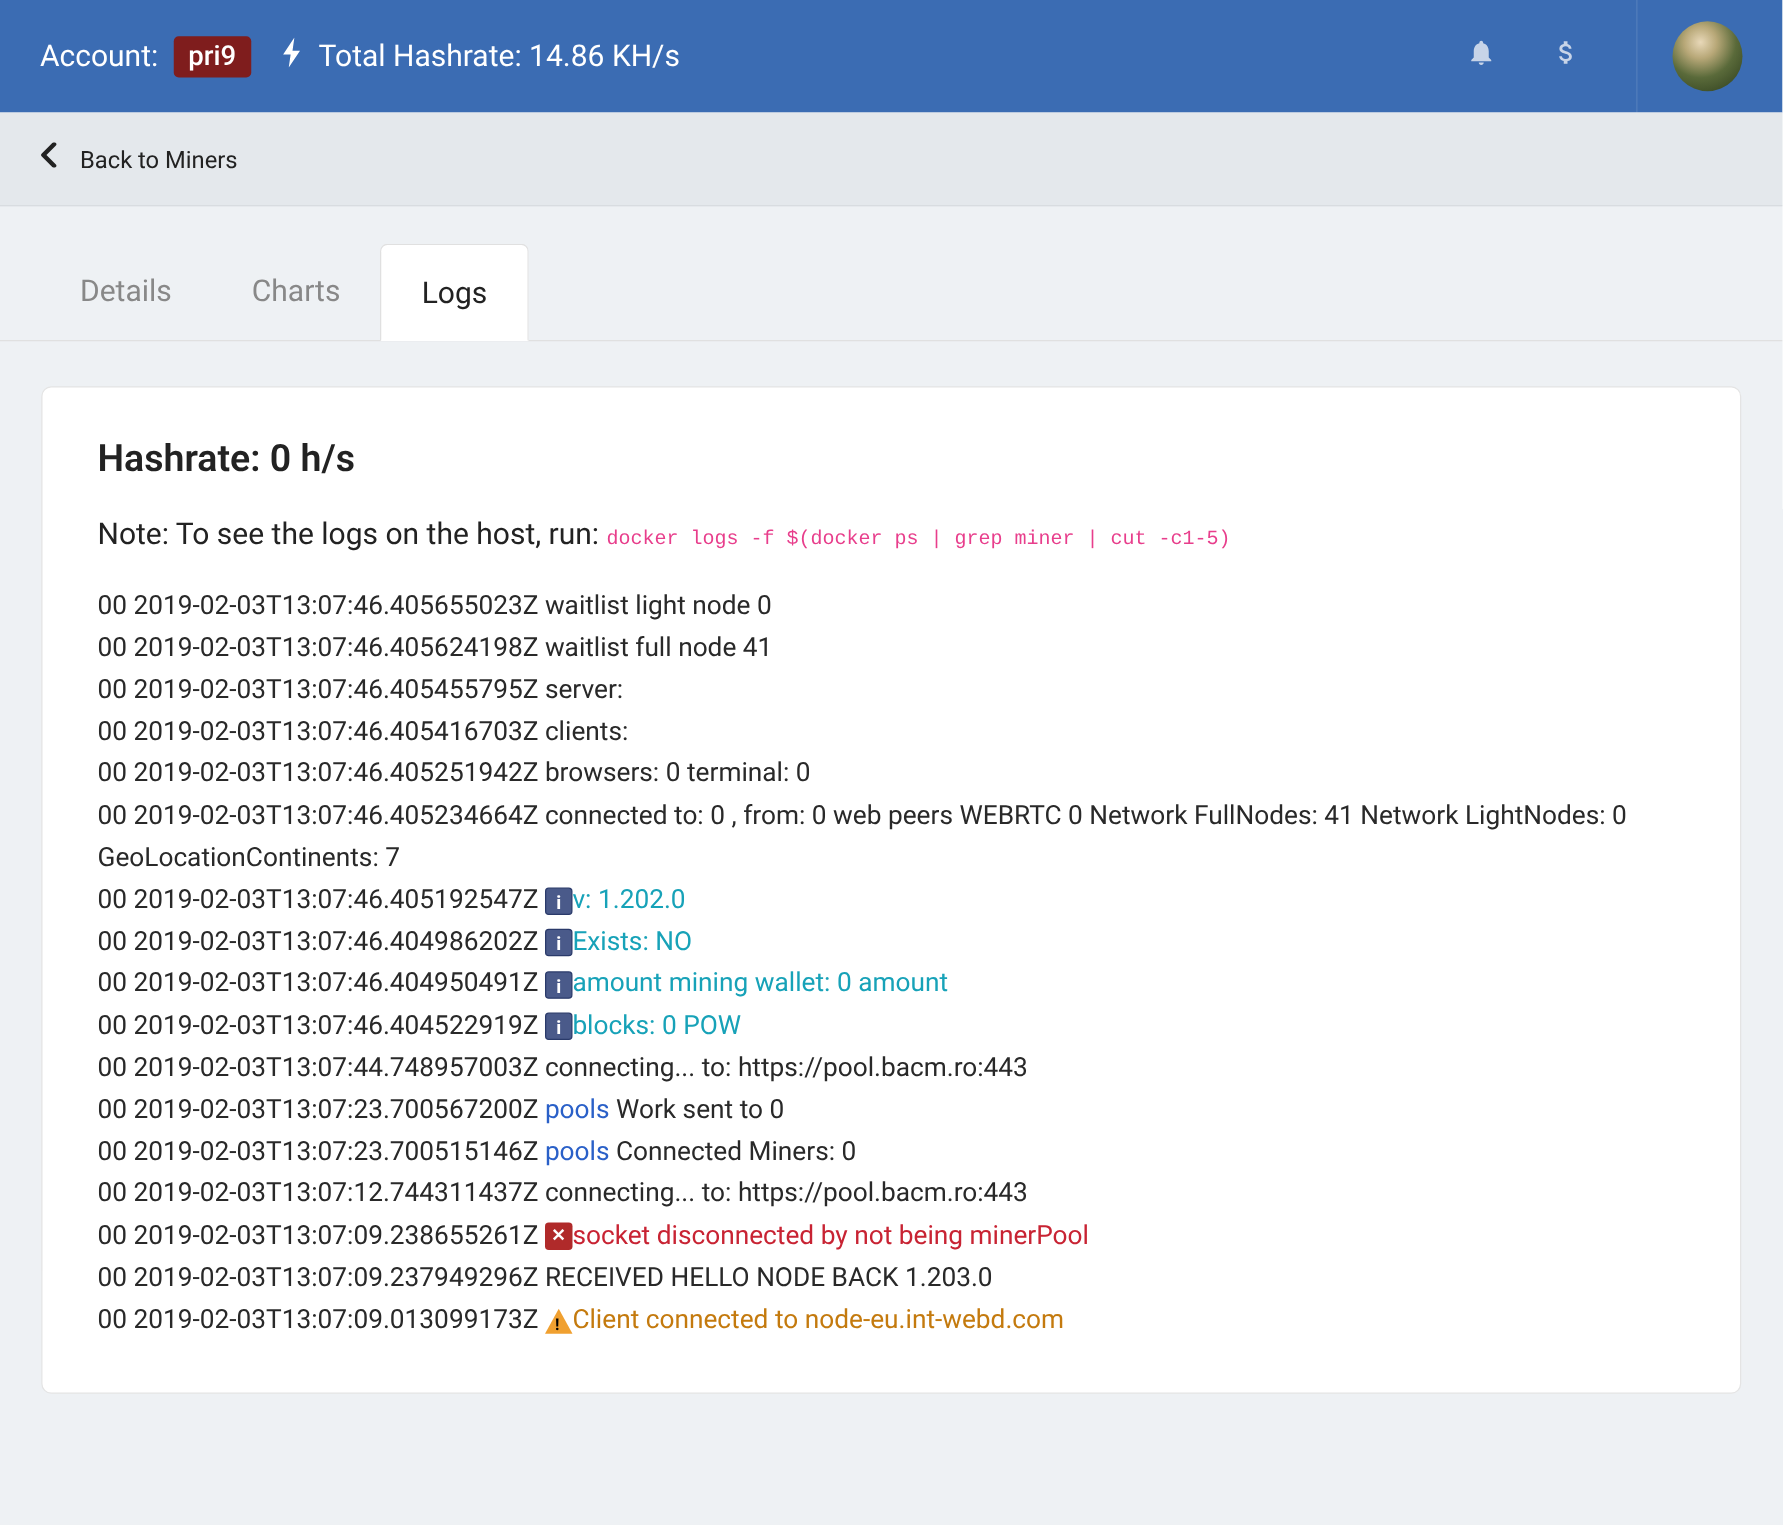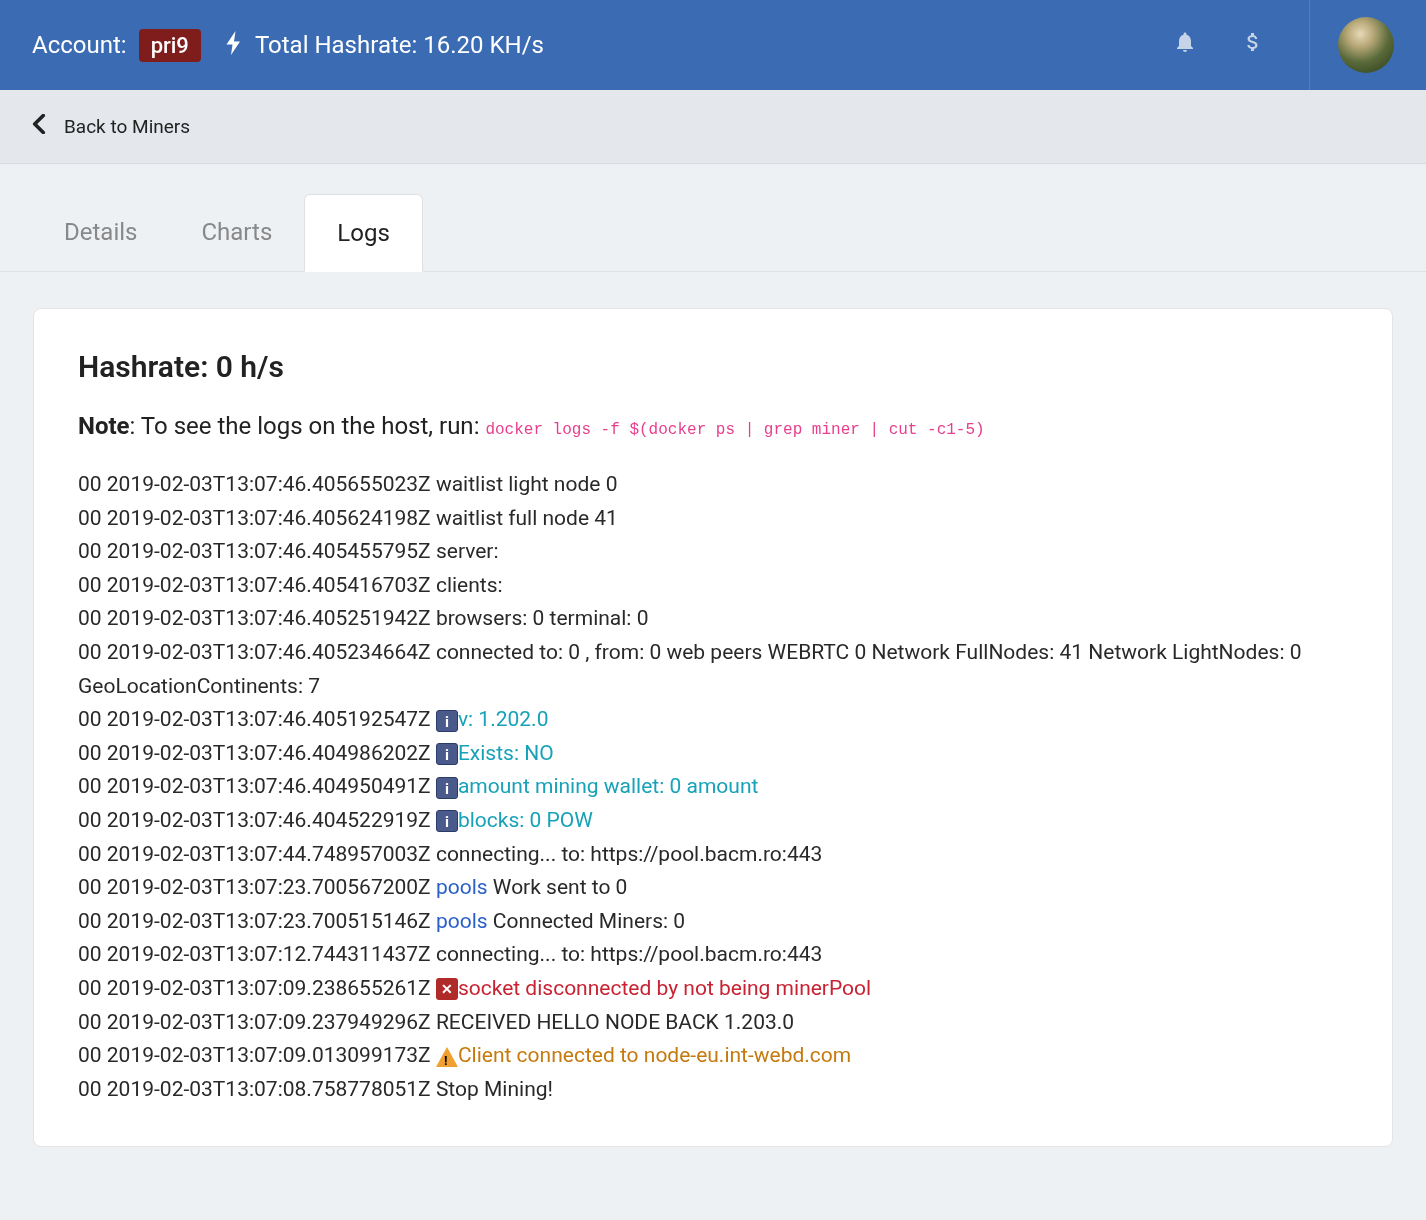--- a/index.html
+++ b/index.html
@@ -122,21 +122,21 @@
       font-weight: 600;
       color: #222;
       margin-bottom: 28px;
     }
     .note-line {
       font-size: 24px;
       margin-bottom: 28px;
       color: #222;
     }
     .note-label {
-      font-weight: 700;
+      font-weight: 400;
     }
     .code-inline {
       font-family: "SFMono-Regular", Consolas, "Liberation Mono", Menlo, monospace;
       color: #e83e8c;
       font-size: 16px;
     }
     .log-lines {
       font-size: 21px;
       line-height: 1.6;
       color: #292929;
@@ -200,21 +200,21 @@
 
 <div class="header">
   <div class="header-left">
     <span class="account-label">Account:</span>
     <span class="badge">pri9</span>
     <span class="bolt-icon">
       <svg width="18" height="24" viewBox="0 0 10 16" fill="currentColor">
           <path d="M6 0L0 9h4l-1 7 6-9H5l1-7z"></path>
         </svg>
     </span>
-    <span class="hashrate-label">Total Hashrate: 16.20 KH/s</span>
+    <span class="hashrate-label">Total Hashrate: 14.86 KH/s</span>
   </div>
   <div class="header-right">
     <span class="icon-btn">
       <svg width="24" height="24" viewBox="0 0 24 24" fill="currentColor">
           <path d="M12 22c1.1 0 2-.9 2-2h-4c0 1.1.9 2 2 2zm6-6v-5c0-3.07-1.63-5.64-4.5-6.32V4c0-.83-.67-1.5-1.5-1.5s-1.5.67-1.5 1.5v.68C7.64 5.36 6 7.92 6 11v5l-2 2v1h16v-1l-2-2z"></path>
         </svg>
     </span>
     <span class="icon-btn">
       <svg width="24" height="24" viewBox="0 0 24 24" fill="currentColor">
           <path d="M11.8 10.9c-2.27-.59-3-1.2-3-2.15 0-1.09 1.01-1.85 2.7-1.85 1.78 0 2.44.85 2.5 2.1h2.21c-.07-1.72-1.12-3.3-3.21-3.81V3h-3v2.16c-1.94.42-3.5 1.68-3.5 3.61 0 2.31 1.91 3.46 4.7 4.13 2.5.6 3 1.48 3 2.41 0 .69-.49 1.79-2.7 1.79-2.06 0-2.87-.92-2.98-2.1H6.32c.12 2.19 1.76 3.42 3.68 3.83V21h3v-2.15c1.95-.37 3.5-1.5 3.5-3.55 0-2.84-2.43-3.81-4.7-4.4z"></path>
@@ -259,15 +259,14 @@
       <div class="log-line"><span>00 2019-02-03T13:07:46.404986202Z </span><span class="info-badge">i</span><span class="teal">Exists: NO</span></div>
       <div class="log-line"><span>00 2019-02-03T13:07:46.404950491Z </span><span class="info-badge">i</span><span class="teal">amount mining wallet: 0 amount</span></div>
       <div class="log-line"><span>00 2019-02-03T13:07:46.404522919Z </span><span class="info-badge">i</span><span class="teal">blocks: 0 POW</span></div>
       <div class="log-line"><span>00 2019-02-03T13:07:44.748957003Z connecting... to: https://pool.bacm.ro:443</span></div>
       <div class="log-line"><span>00 2019-02-03T13:07:23.700567200Z </span><span class="blue">pools</span><span> Work sent to 0</span></div>
       <div class="log-line"><span>00 2019-02-03T13:07:23.700515146Z </span><span class="blue">pools</span><span> Connected Miners: 0</span></div>
       <div class="log-line"><span>00 2019-02-03T13:07:12.744311437Z connecting... to: https://pool.bacm.ro:443</span></div>
       <div class="log-line"><span>00 2019-02-03T13:07:09.238655261Z </span><span class="error-badge">✕</span><span class="red">socket disconnected by not being minerPool</span></div>
       <div class="log-line"><span>00 2019-02-03T13:07:09.237949296Z RECEIVED HELLO NODE BACK 1.203.0</span></div>
       <div class="log-line"><span>00 2019-02-03T13:07:09.013099173Z </span><span class="warn-badge"></span><span class="orange">Client connected to node-eu.int-webd.com</span></div>
-      <div class="log-line"><span>00 2019-02-03T13:07:08.758778051Z Stop Mining!</span></div>
     </div>
 </div>
 
 </body></html>

